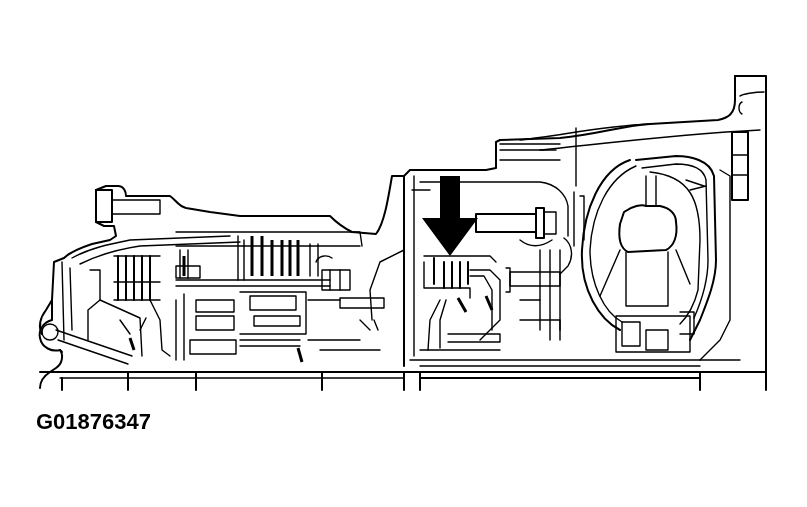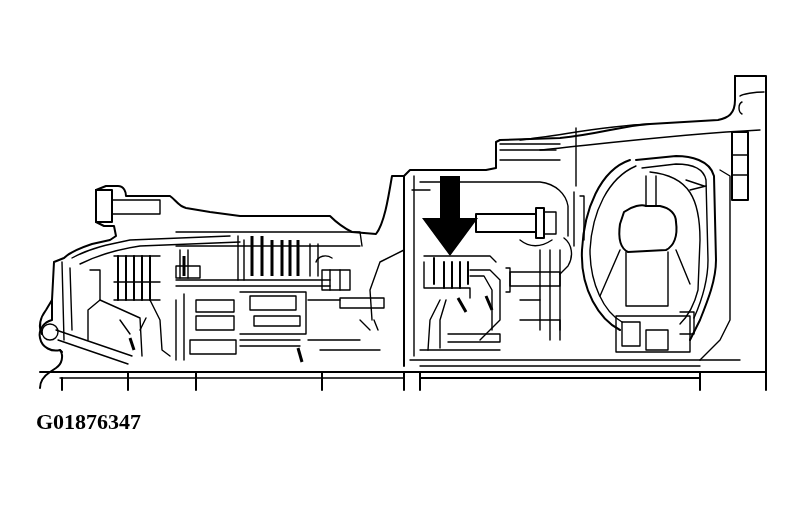--- a/index.html
+++ b/index.html
@@ -1,21 +1,21 @@
 <!DOCTYPE html>
 <html><head>
   <meta charset="utf-8">
   <style>
     html, body { margin: 0; padding: 0; background: #ffffff; }
     body { width: 807px; height: 507px; position: relative; overflow: hidden; font-family: "Liberation Sans", sans-serif; }
     #diagram { position: absolute; left: 0; top: 0; width: 807px; height: 400px; }
     #diagram svg { width: 807px; height: 400px; display: block; }
     .figure-id {
       position: absolute; left: 36px; top: 409px;
-      font-family: Liberation Serif, serif; font-size: 22px; font-weight: bold;
+      font-family: Liberation Sans, sans-serif; font-size: 22px; font-weight: bold;
       color: #000; letter-spacing: 0px;
     }
     .ln { fill: none; stroke: #000; stroke-width: 2; stroke-linejoin: round; stroke-linecap: round; }
     .ln-thin { fill: none; stroke: #000; stroke-width: 1.4; stroke-linejoin: round; stroke-linecap: round; }
     .ln-heavy { fill: none; stroke: #000; stroke-width: 3; stroke-linejoin: round; }
     .solid { fill: #000; stroke: none; }
   </style>
 </head>
 <body>
 

